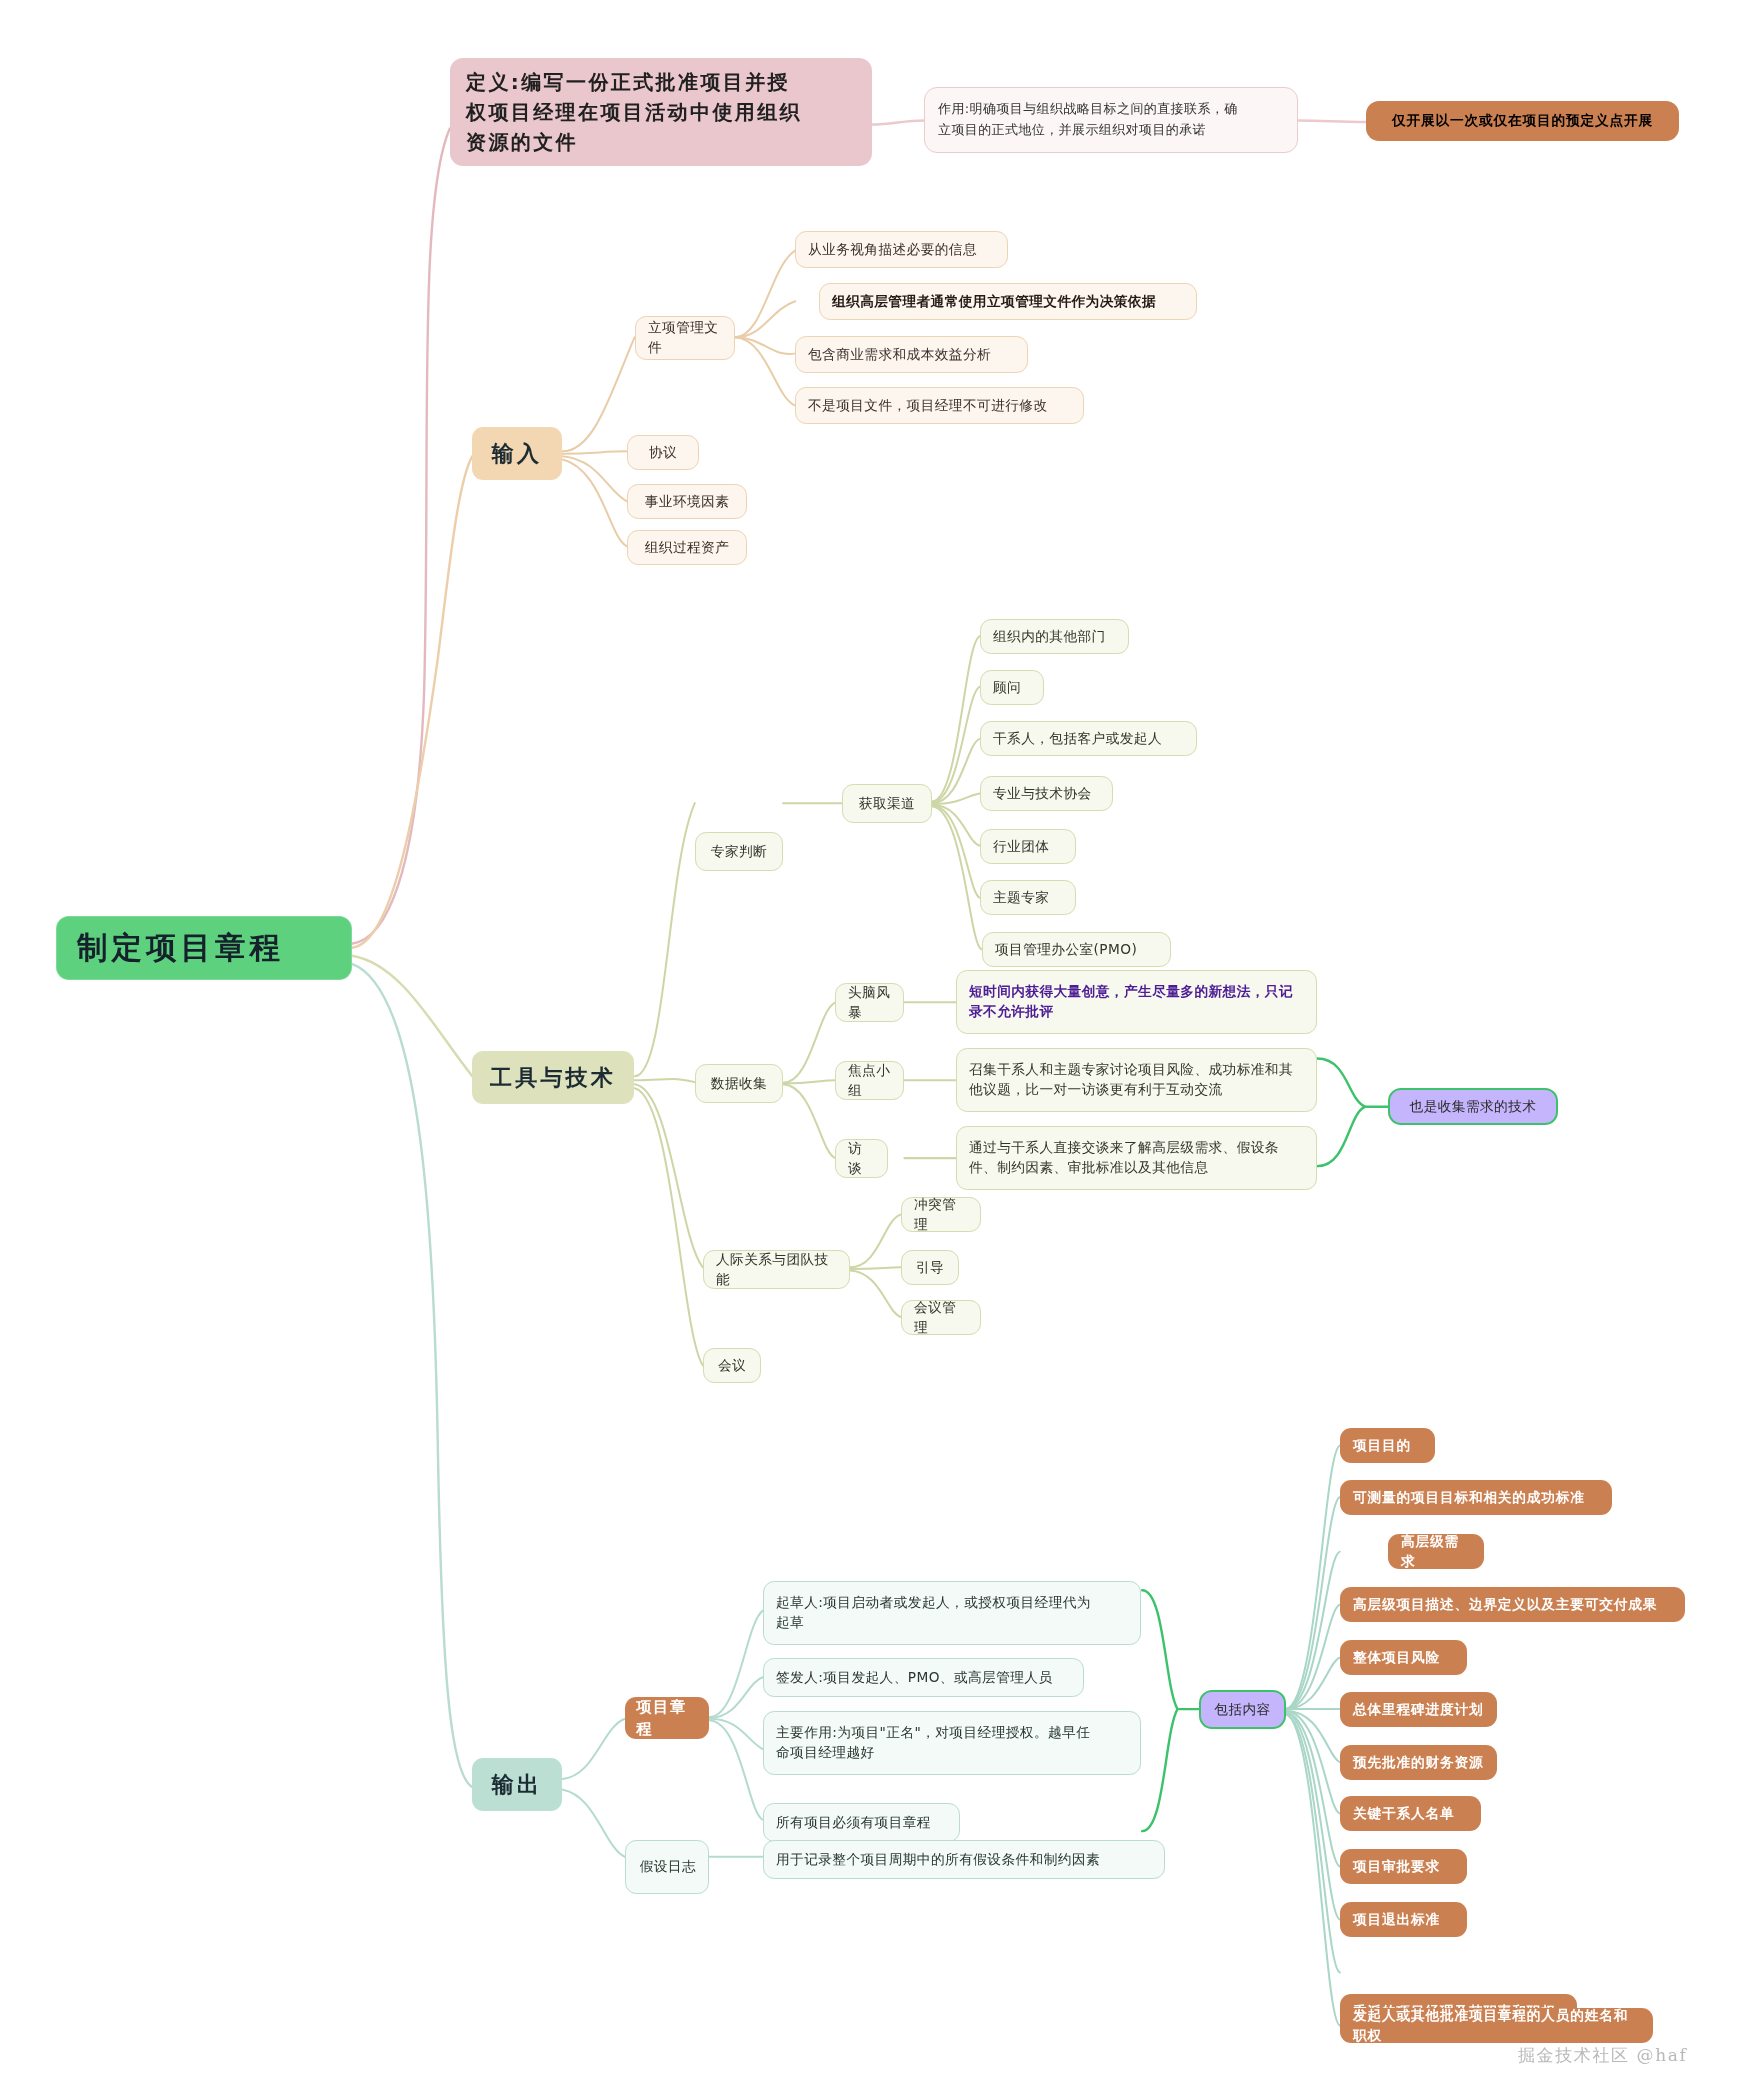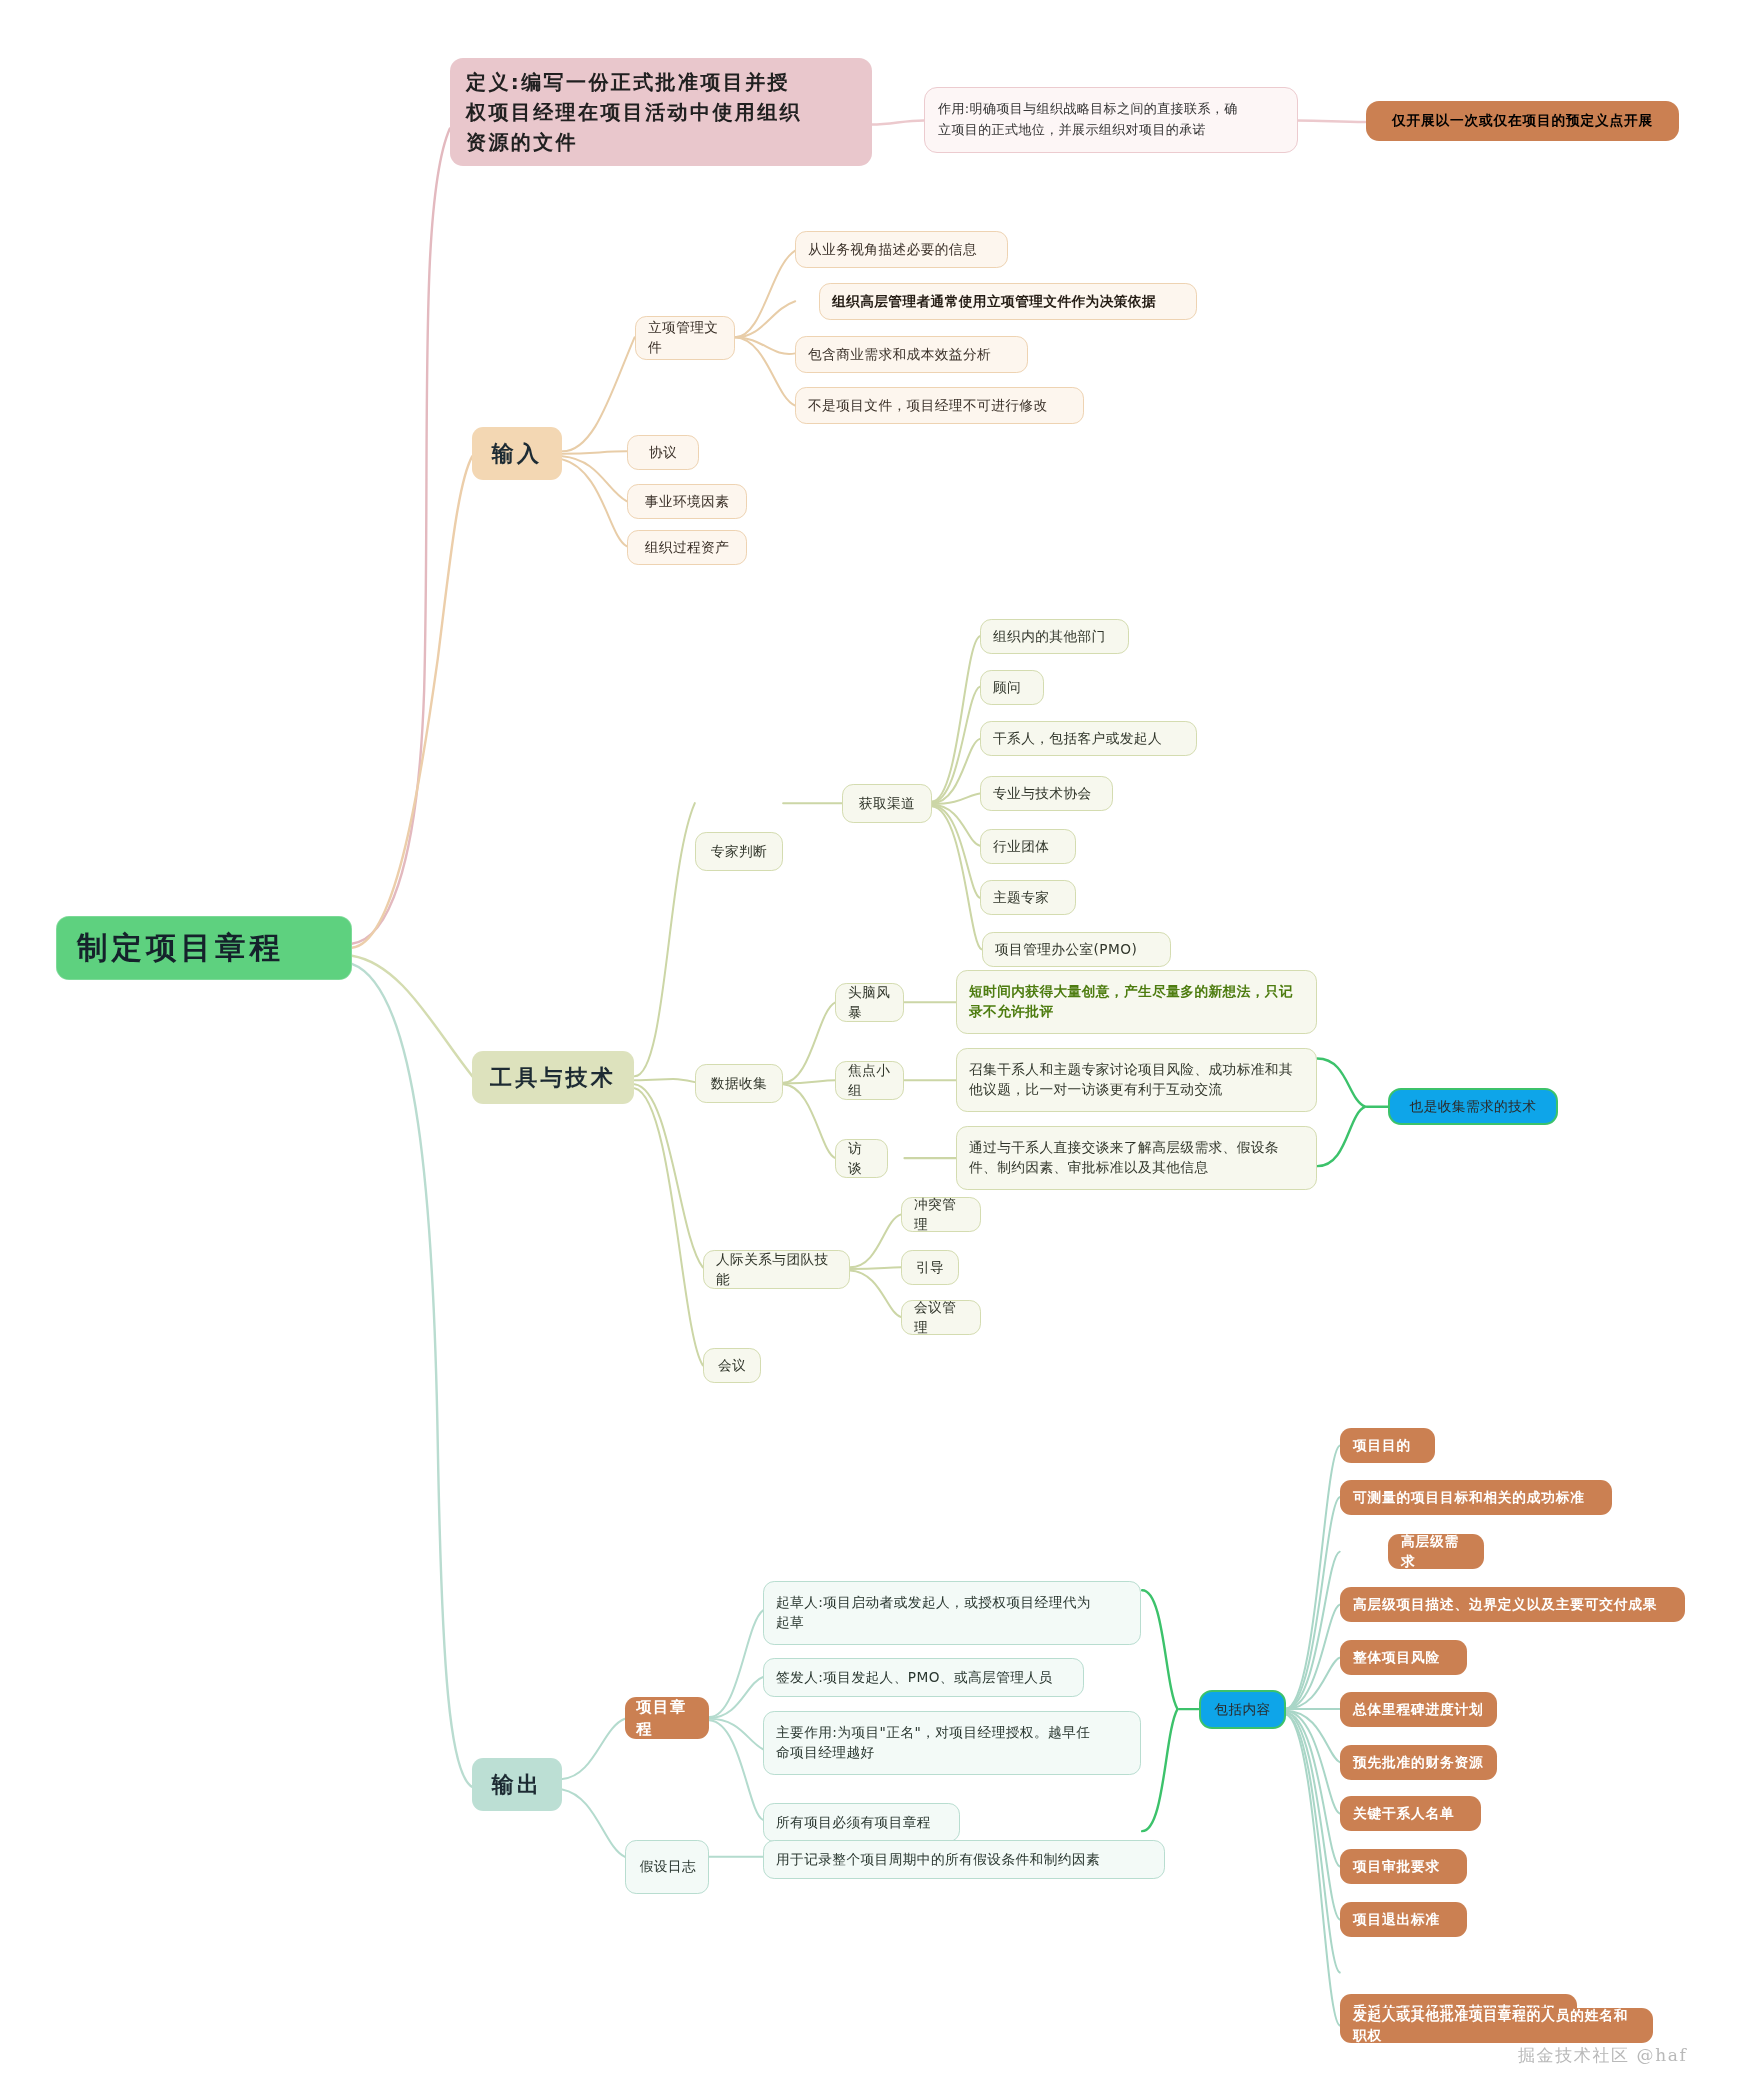--- a/index.html
+++ b/index.html
@@ -60,35 +60,35 @@
     background:#fdf6ee;border:1.6px solid #eed3b2;color:#3a3028;
     font-size:13.7px;padding:7.2px 12px;border-radius:11.2px;
   }
   .n-tan.b{font-weight:bold;color:#241c14;margin-left:24px;}
 
   
   .n-olive{
     background:#f7f8ee;border:1.6px solid #d4dcb0;color:#30352a;
     font-size:13.7px;padding:7.2px 12px;border-radius:11.2px;
   }
-  .n-olive.b{font-weight:bold;color:#4d7c0f;}
+  .n-olive.b{font-weight:bold;color:#4c1d95;}
 
   
   .n-mint{
     background:#f3faf7;border:1.6px solid #b8ddd0;color:#29362f;
     font-size:13.7px;padding:7.2px 12px;border-radius:11.2px;
   }
   
   .n-orange{
     background:#cb8052;color:#ffffff;font-size:13.7px;font-weight:bold;
     padding:7.2px 13px;border-radius:11.2px;letter-spacing:0.8px;
   }
   
   .n-greenline{
-    background:#0ea5e9;border:2px solid #3cc26b;color:#2b2b2b;
+    background:#c4b5fd;border:2px solid #3cc26b;color:#2b2b2b;
     font-size:13.7px;padding:6.4px 13px;border-radius:13px;
   }
   .n-charter{
     background:#cb8052;color:#fff;font-size:15.3px;font-weight:bold;
     padding:8px 11.2px;border-radius:11.2px;letter-spacing:1.6px;
   }
 
   .watermark{
     position:absolute;color:#b9b9b9;font-size:17px;letter-spacing:1.6px;
     font-family:"DejaVu Serif","Liberation Serif",serif;

